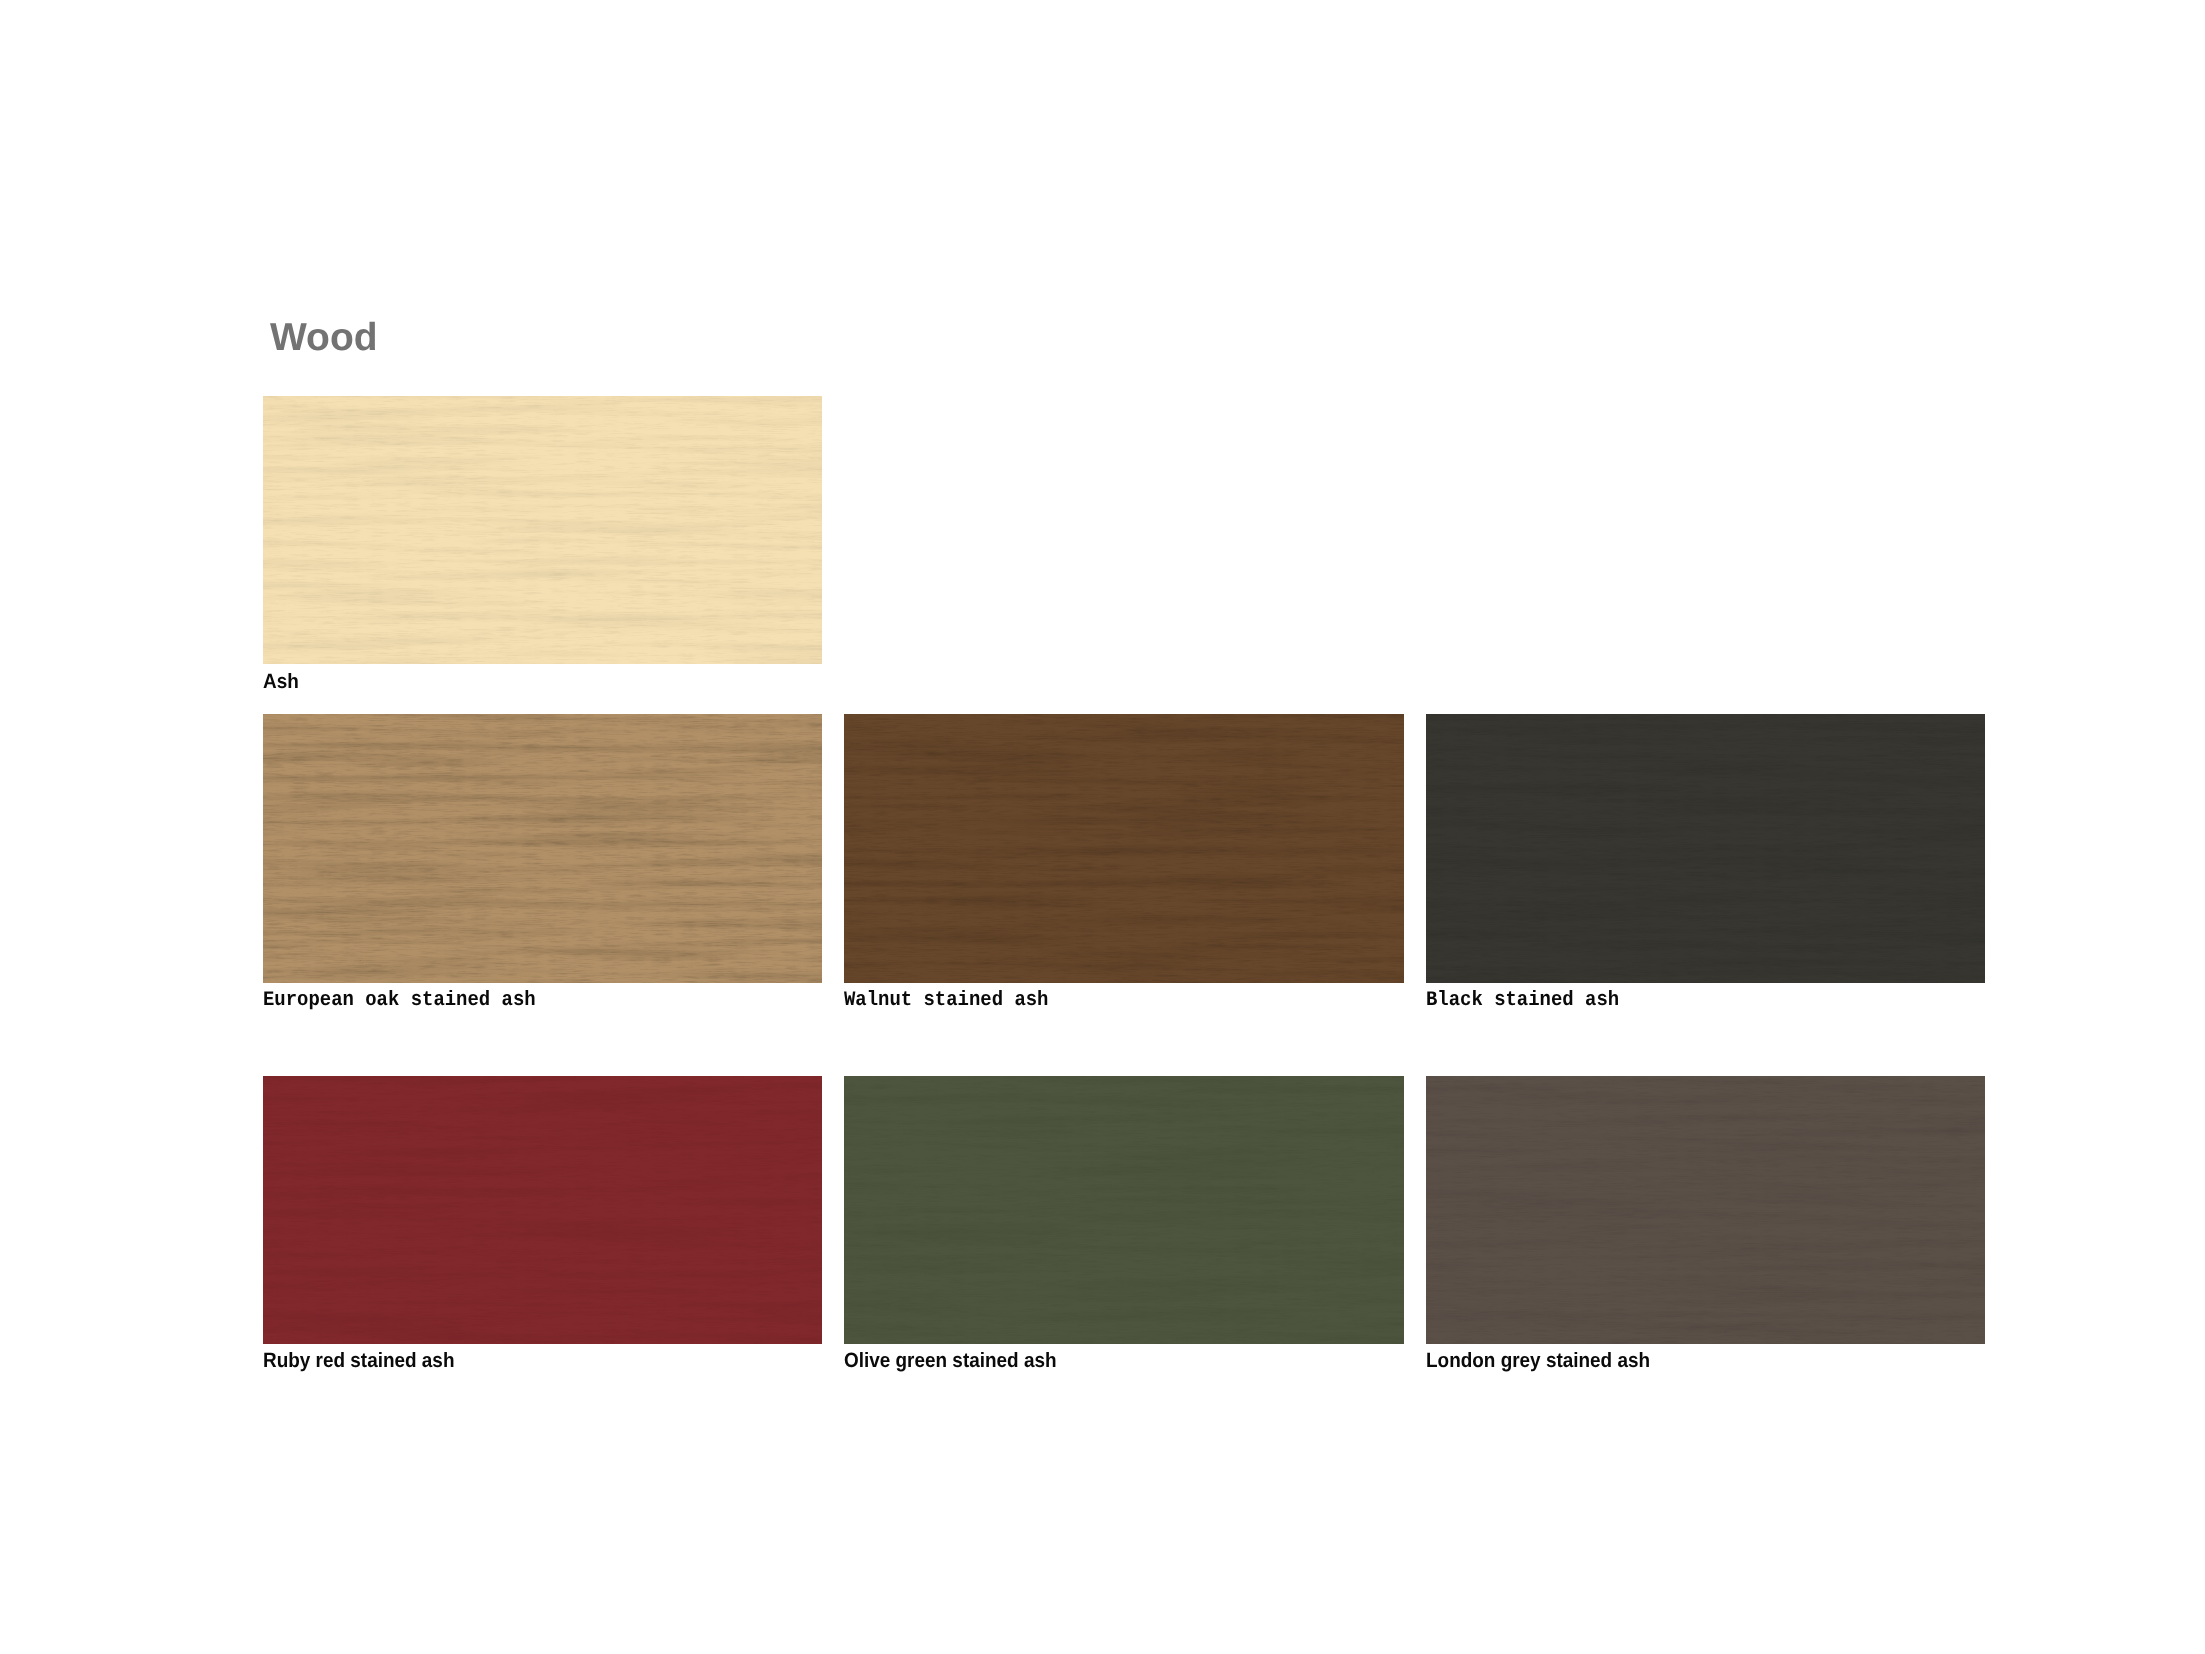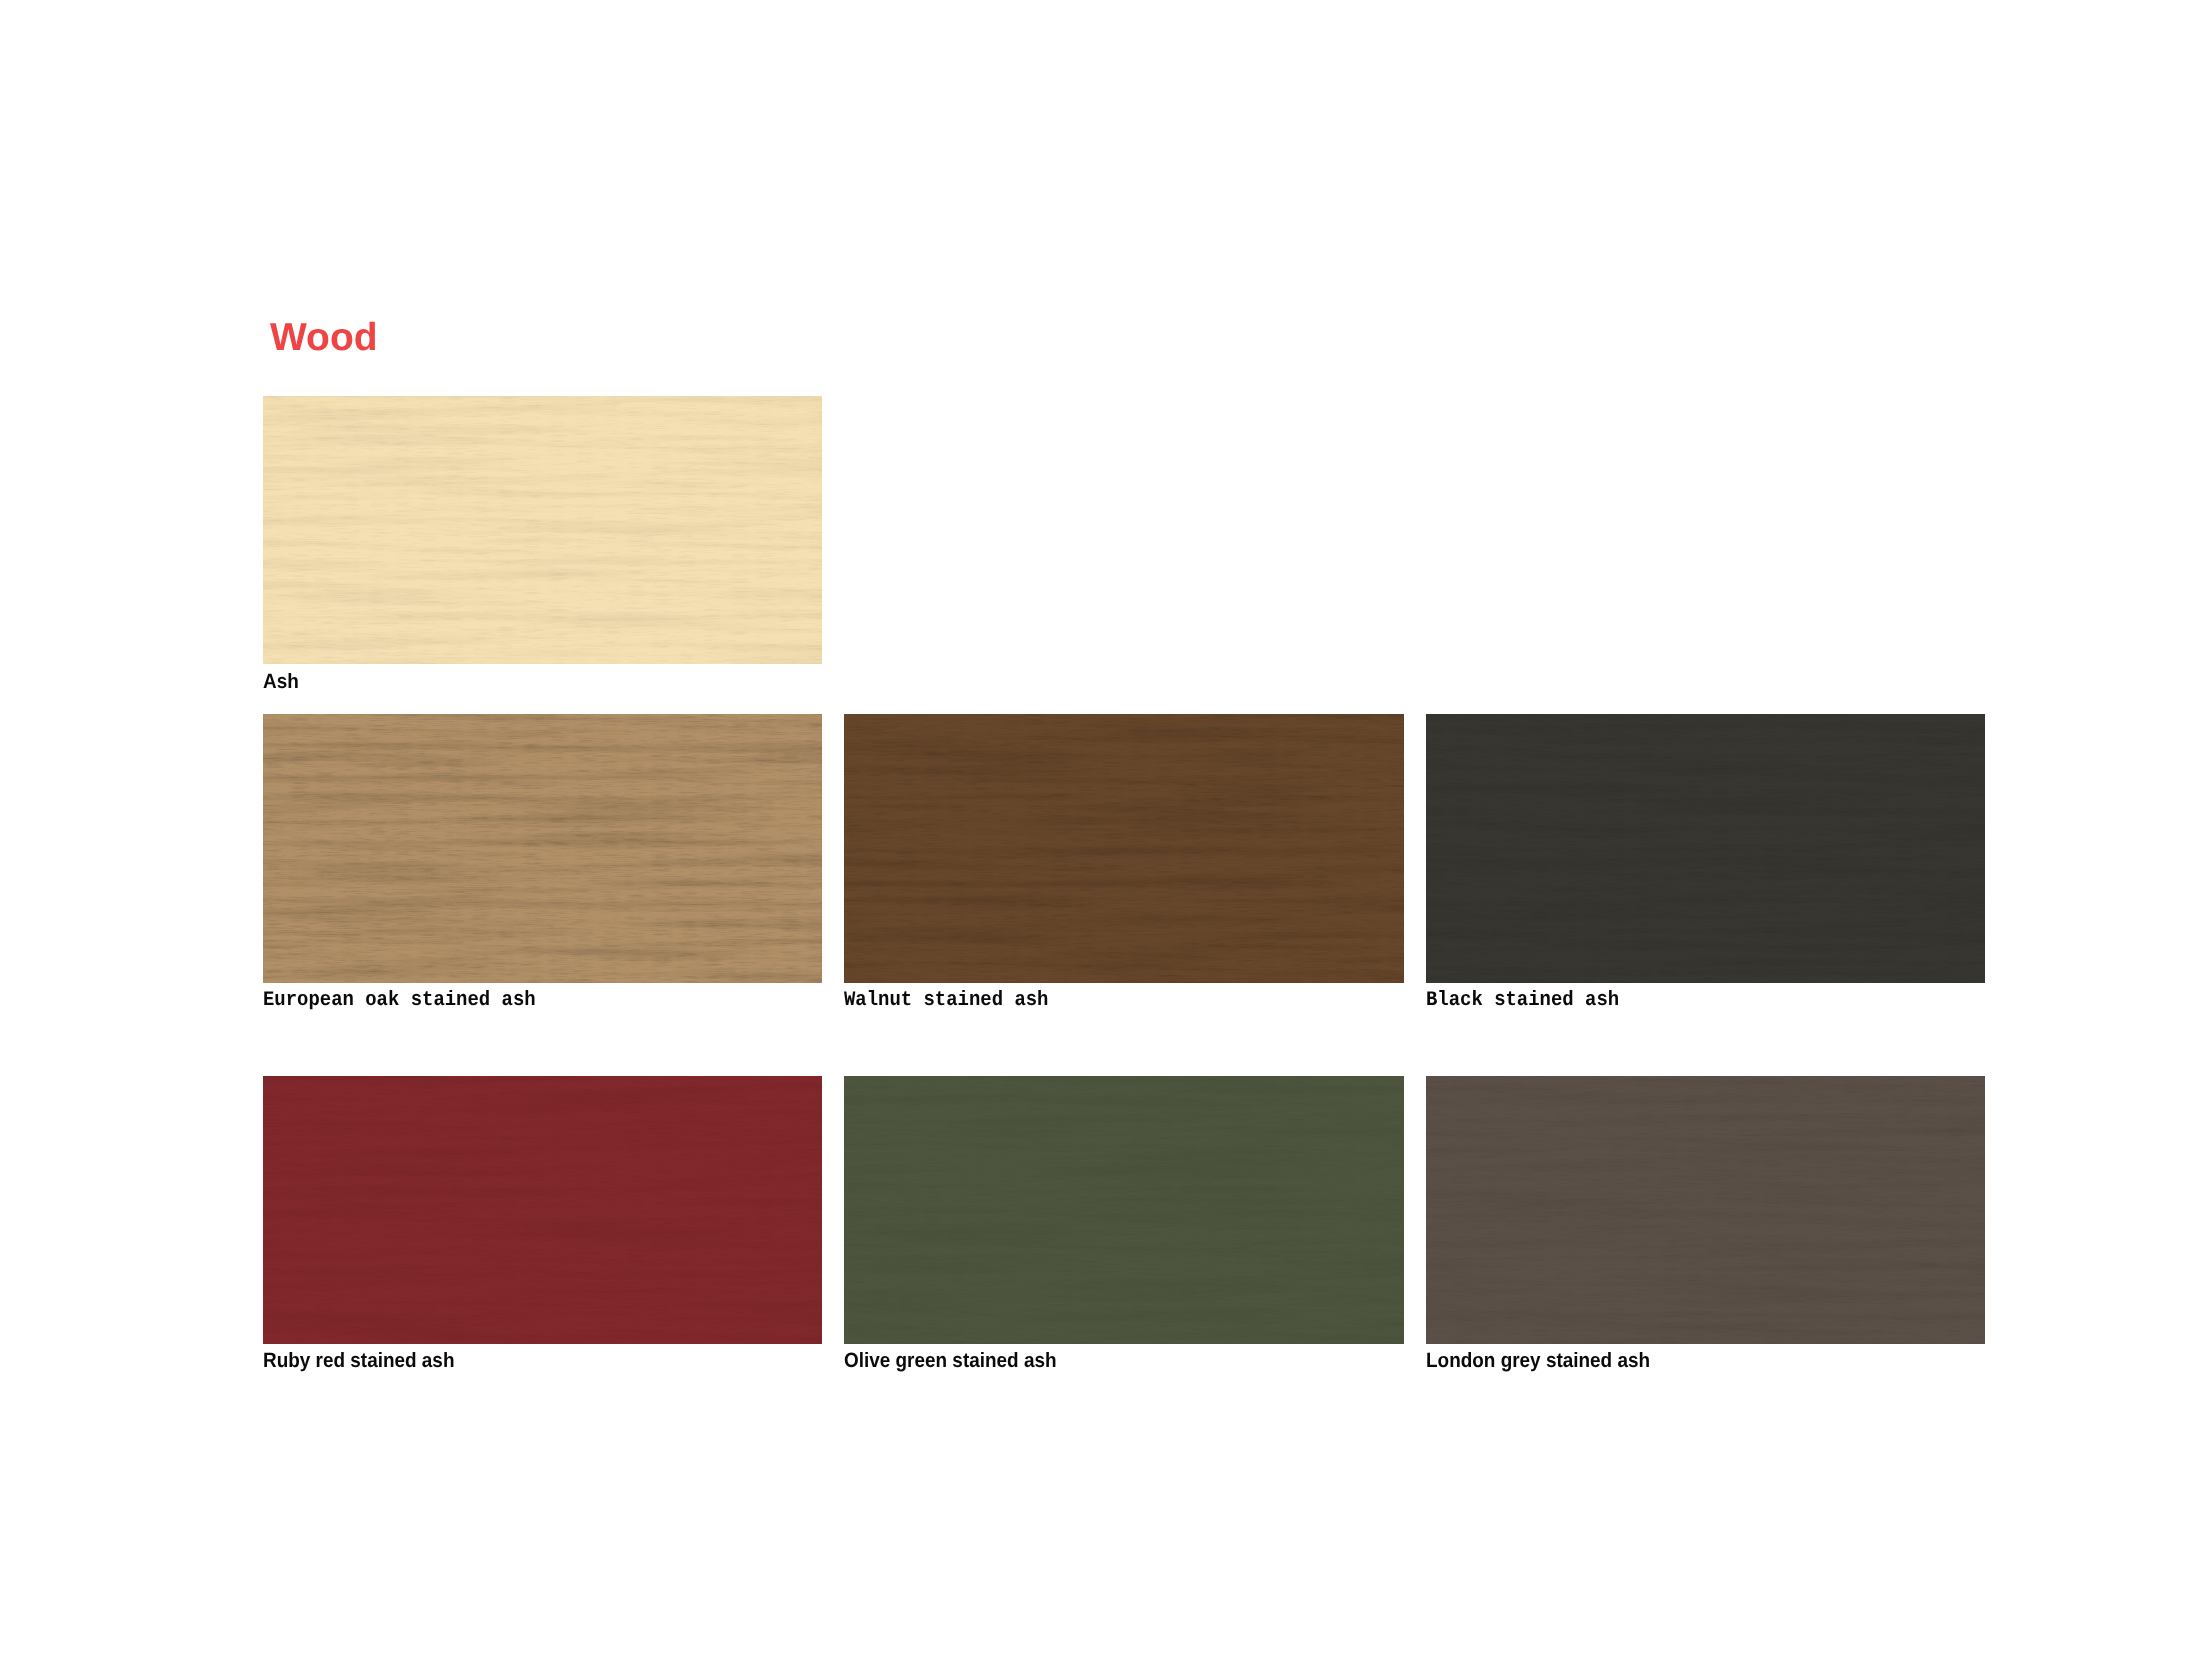--- a/index.html
+++ b/index.html
@@ -44,21 +44,21 @@
   .r2{height:296px;margin-top:24px;}
   .r0 .label{top:276px;}
   .r1 .label{top:277px;}
   .r2 .label{top:275px;}
 </style>
 </head>
 <body>
 
 <div class="page" style="background: rgb(255, 255, 255);">
 
-  <div class="title" style="color: #ef4444;">Wood</div>
+  <div class="title" style="color: #737373;">Wood</div>
 
   <div class="grid">
 
     <div class="cell r0 c0">
       <div class="swatch" style="background: rgb(245, 224, 179);">
         <div class="tex">
             <svg preserveAspectRatio="none" viewBox="0 0 1089 526">
               <filter id="gA0" x="0" y="0" width="100%" height="100%">
                 <feTurbulence type="fractalNoise" baseFrequency="0.0022 0.05" numOctaves="4" seed="7"></feTurbulence>
                 <feColorMatrix type="matrix" values="0 0 0 0 0  0 0 0 0 0  0 0 0 0 0  0.48 0 0 0 -0.20"></feColorMatrix>

